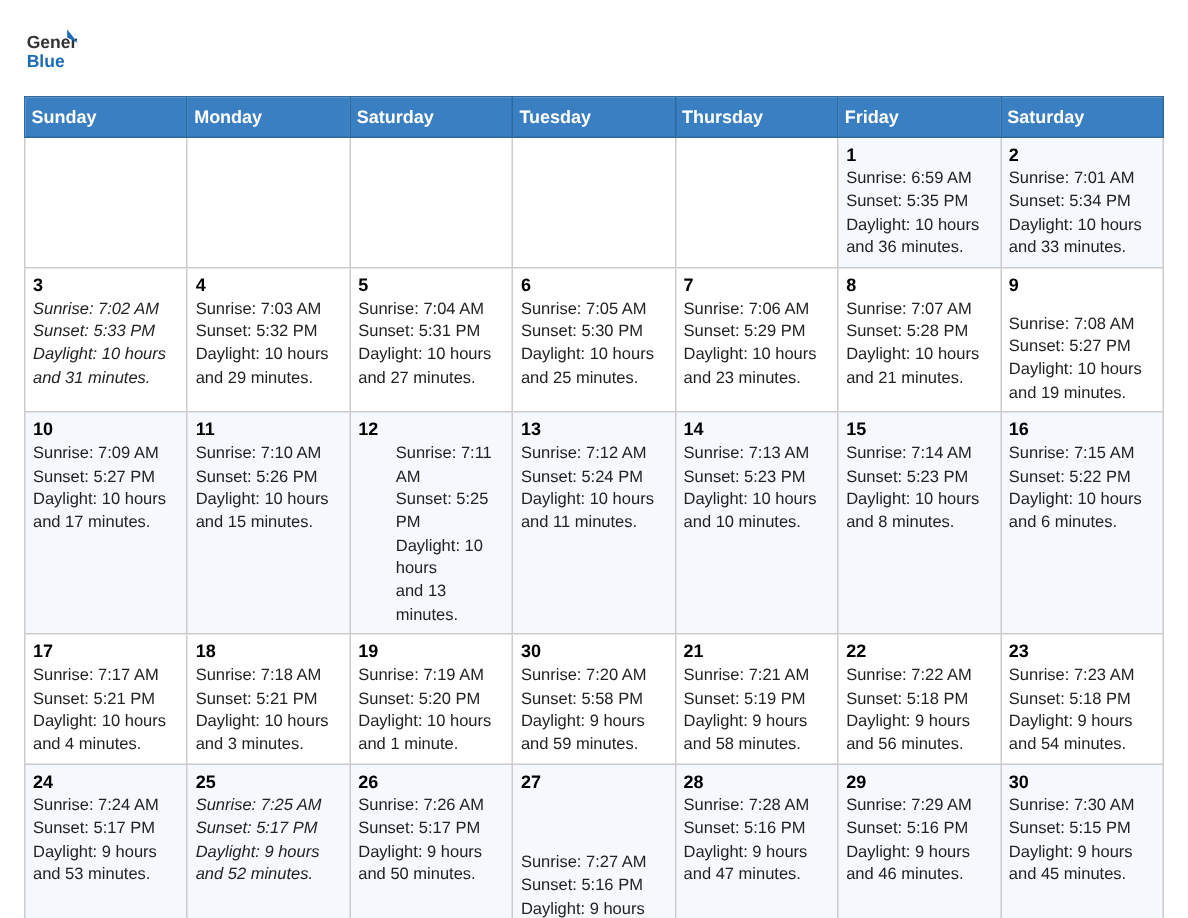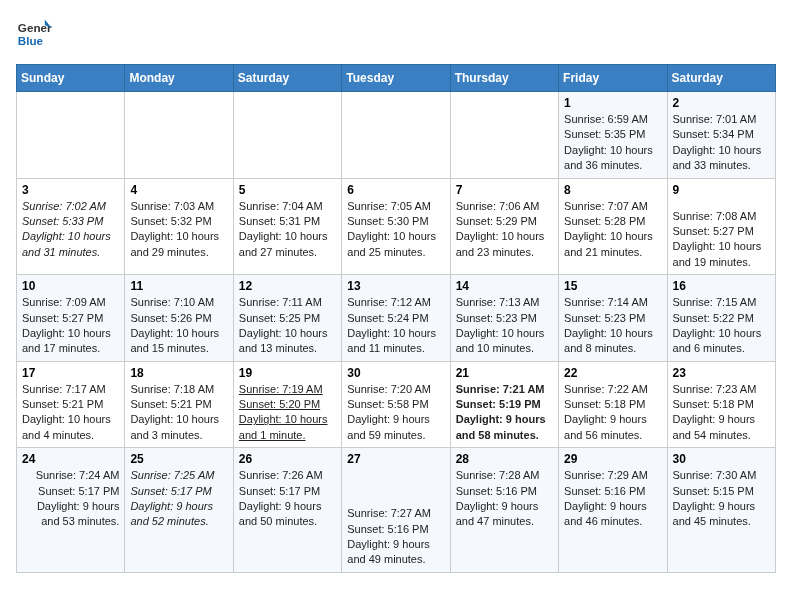--- a/index.html
+++ b/index.html
@@ -192,21 +192,21 @@
         </td>
         <td>
           <span class="day-number">11</span>
           <div class="day-info" style="white-space: pre-line;">Sunrise: 7:10 AM
 Sunset: 5:26 PM
 Daylight: 10 hours
 and 15 minutes.</div>
         </td>
         <td>
           <span class="day-number">12</span>
-          <div class="day-info" style="white-space: pre-line;">Sunrise: 7:11 AM
+          <div class="day-info" style="white-space: pre-line; margin-left: 25px;">Sunrise: 7:11 AM
 Sunset: 5:25 PM
 Daylight: 10 hours
 and 13 minutes.</div>
         </td>
         <td>
           <span class="day-number">13</span>
           <div class="day-info" style="white-space: pre-line;">Sunrise: 7:12 AM
 Sunset: 5:24 PM
 Daylight: 10 hours
 and 11 minutes.</div>
@@ -243,35 +243,35 @@
         </td>
         <td>
           <span class="day-number">18</span>
           <div class="day-info" style="white-space: pre-line;">Sunrise: 7:18 AM
 Sunset: 5:21 PM
 Daylight: 10 hours
 and 3 minutes.</div>
         </td>
         <td>
           <span class="day-number">19</span>
-          <div class="day-info" style="white-space: pre-line; text-decoration: underline;">Sunrise: 7:19 AM
+          <div class="day-info" style="white-space: pre-line;">Sunrise: 7:19 AM
 Sunset: 5:20 PM
 Daylight: 10 hours
 and 1 minute.</div>
         </td>
         <td>
           <span class="day-number">30</span>
           <div class="day-info" style="white-space: pre-line;">Sunrise: 7:20 AM
 Sunset: 5:58 PM
 Daylight: 9 hours
 and 59 minutes.</div>
         </td>
         <td>
           <span class="day-number">21</span>
-          <div class="day-info" style="white-space: pre-line; font-weight: bold;">Sunrise: 7:21 AM
+          <div class="day-info" style="white-space: pre-line;">Sunrise: 7:21 AM
 Sunset: 5:19 PM
 Daylight: 9 hours
 and 58 minutes.</div>
         </td>
         <td>
           <span class="day-number">22</span>
           <div class="day-info" style="white-space: pre-line;">Sunrise: 7:22 AM
 Sunset: 5:18 PM
 Daylight: 9 hours
 and 56 minutes.</div>
@@ -280,21 +280,21 @@
           <span class="day-number">23</span>
           <div class="day-info" style="white-space: pre-line;">Sunrise: 7:23 AM
 Sunset: 5:18 PM
 Daylight: 9 hours
 and 54 minutes.</div>
         </td>
       </tr>
       <tr>
         <td>
           <span class="day-number">24</span>
-          <div class="day-info" style="white-space: pre-line; text-align: right;">Sunrise: 7:24 AM
+          <div class="day-info" style="white-space: pre-line;">Sunrise: 7:24 AM
 Sunset: 5:17 PM
 Daylight: 9 hours
 and 53 minutes.</div>
         </td>
         <td>
           <span class="day-number">25</span>
           <div class="day-info" style="white-space: pre-line; font-style: italic;">Sunrise: 7:25 AM
 Sunset: 5:17 PM
 Daylight: 9 hours
 and 52 minutes.</div>

